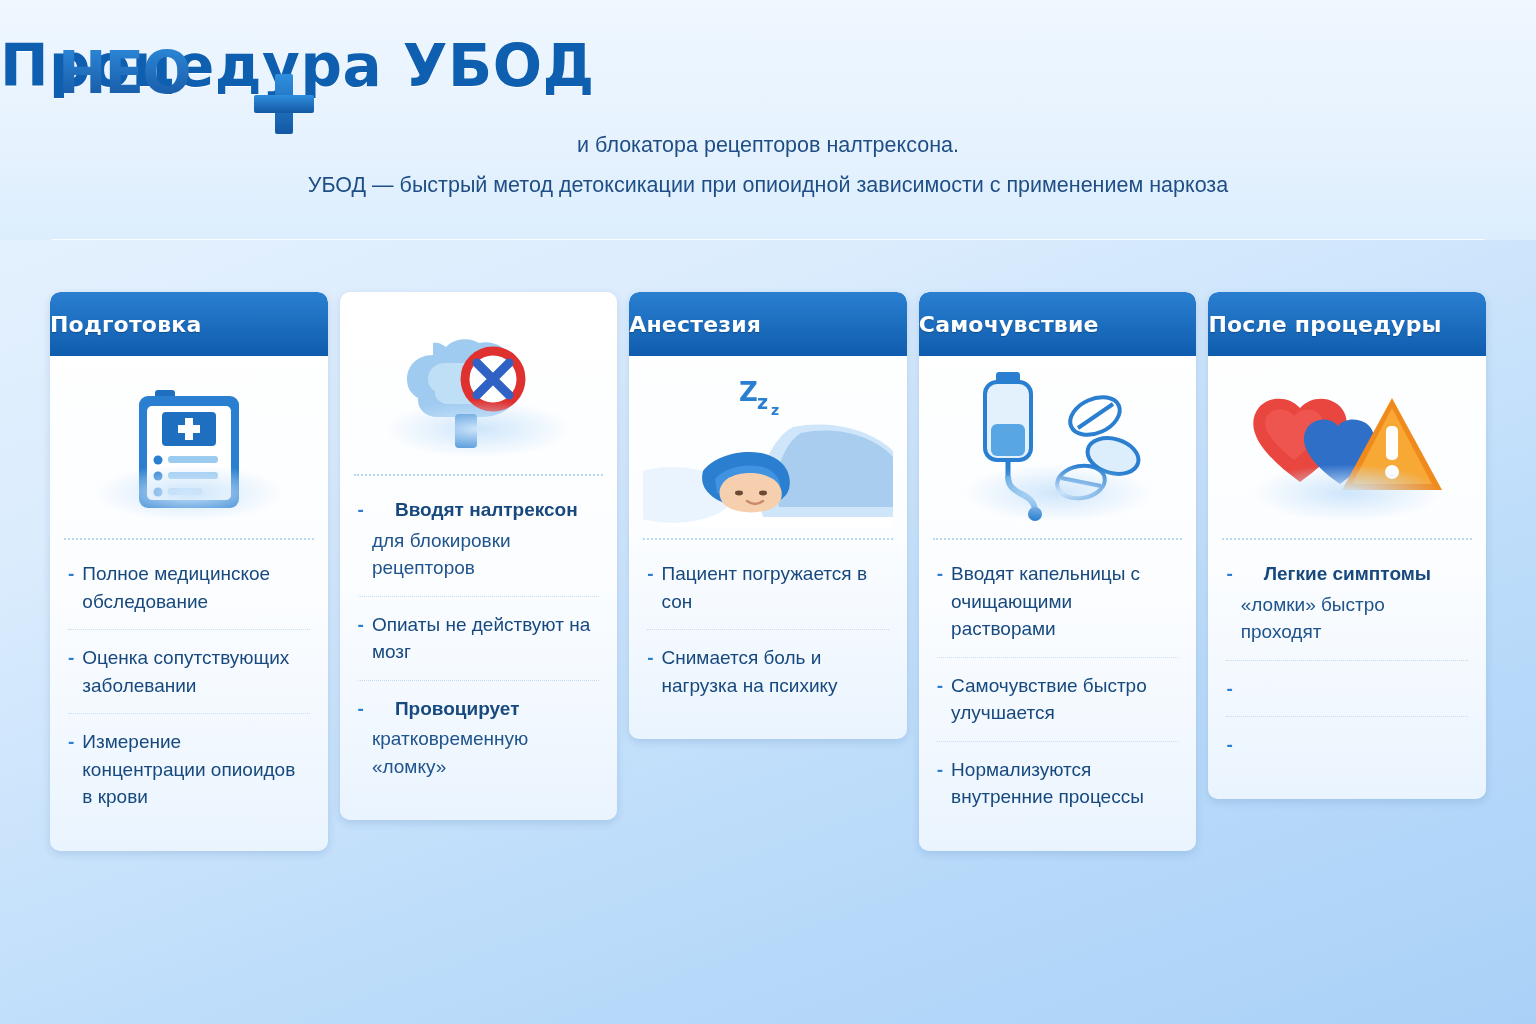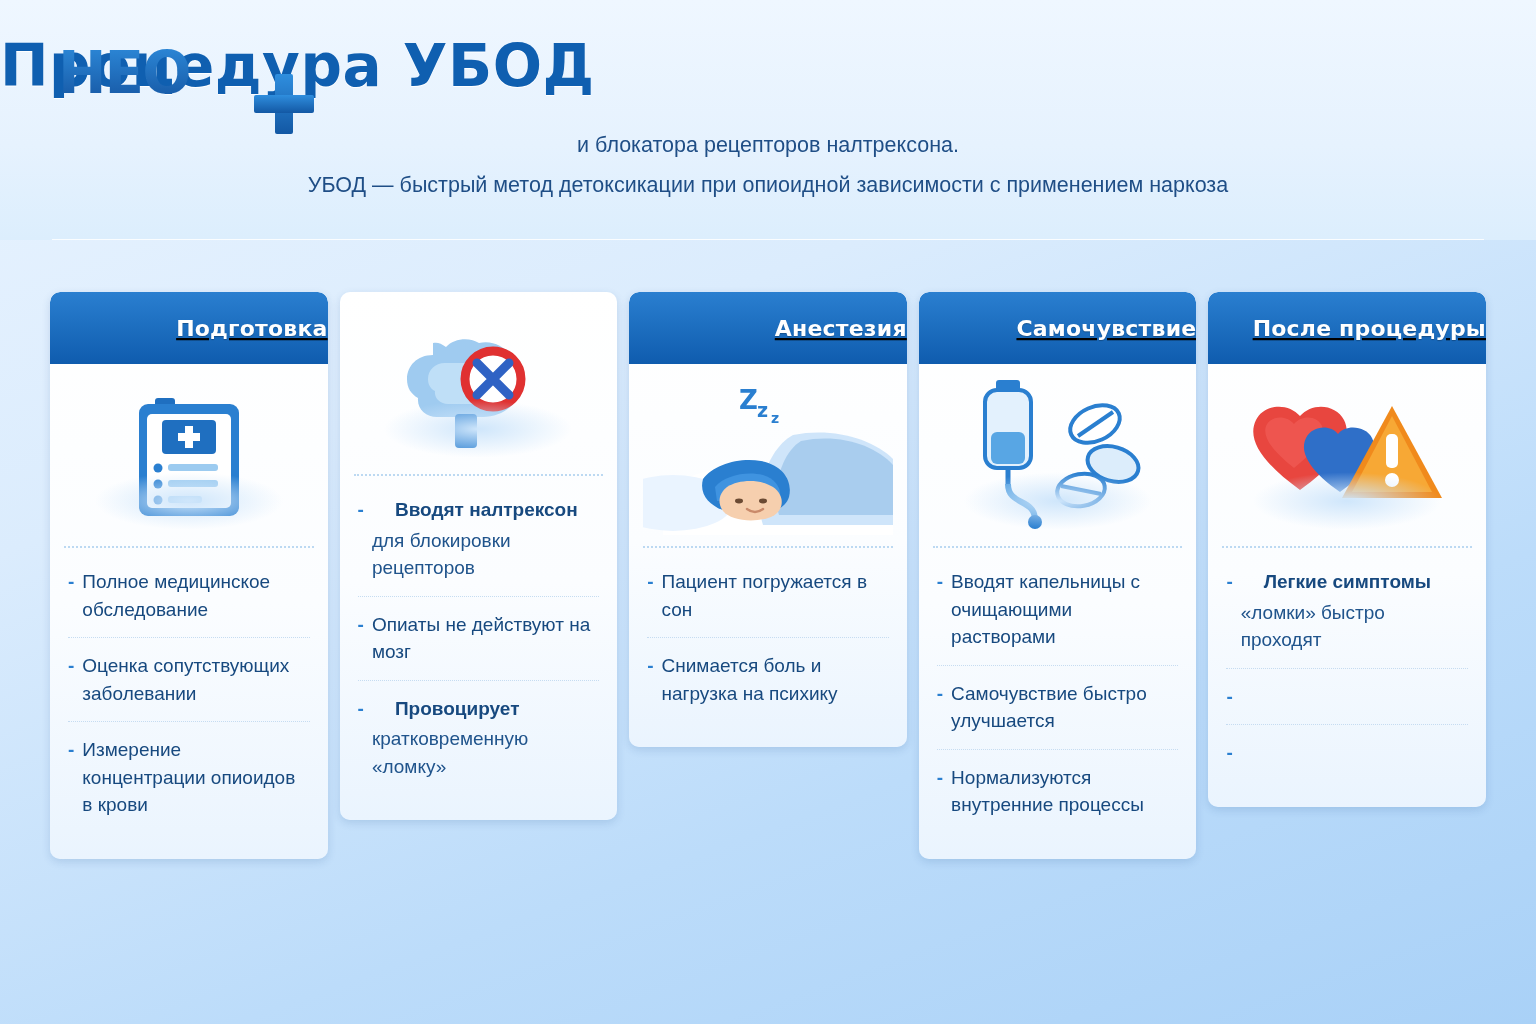--- a/index.html
+++ b/index.html
@@ -86,28 +86,27 @@
   .card {
     width: 285px;
     background: linear-gradient(180deg, #ffffff 0%, #fbfdff 55%, #eaf4fe 100%);
     border-radius: 10px;
     box-shadow: 0 3px 9px rgba(30,80,140,0.16);
     overflow: hidden;
     display: flex;
     flex-direction: column;
   }
   .card-head {
-    height: 72px;
+    height: 64px;
     background: linear-gradient(180deg, #2a7fd0 0%, #0f5cae 100%);
     display: flex;
     align-items: center;
-    justify-content: flex-end;
+    justify-content: flex-start;
     border-top-left-radius: 10px;
     border-top-right-radius: 10px;
-    text-decoration: underline;
   }
   .card-head span {
     color: #ffffff;
     font-family: "DejaVu Sans", sans-serif;
     font-weight: bold;
     font-size: 22px;
     letter-spacing: 0.2px;
     text-shadow: 0 1px 1px rgba(0,0,0,0.25);
   }
   .card-icon {

